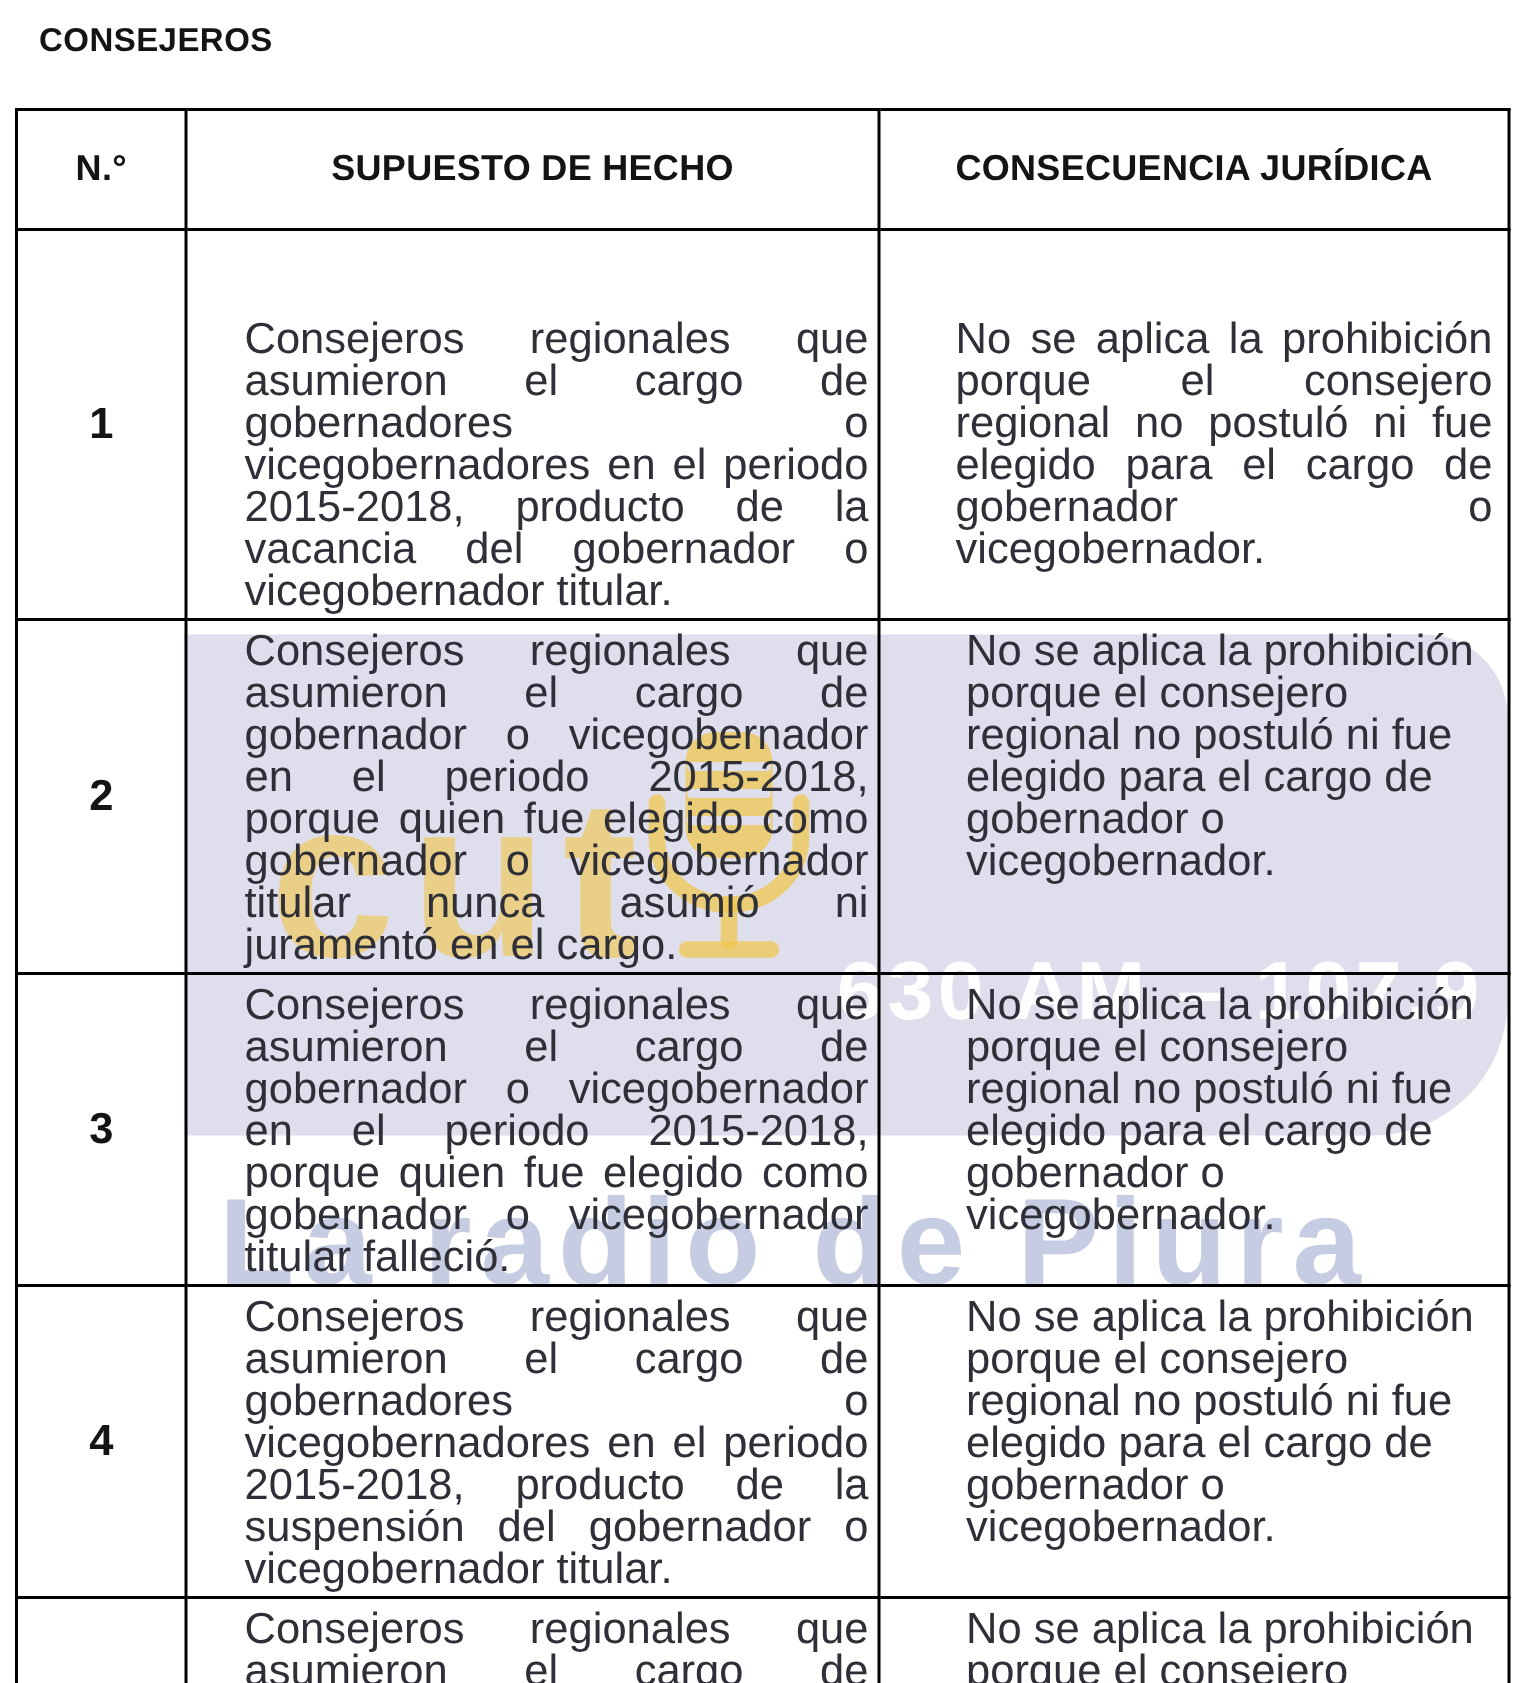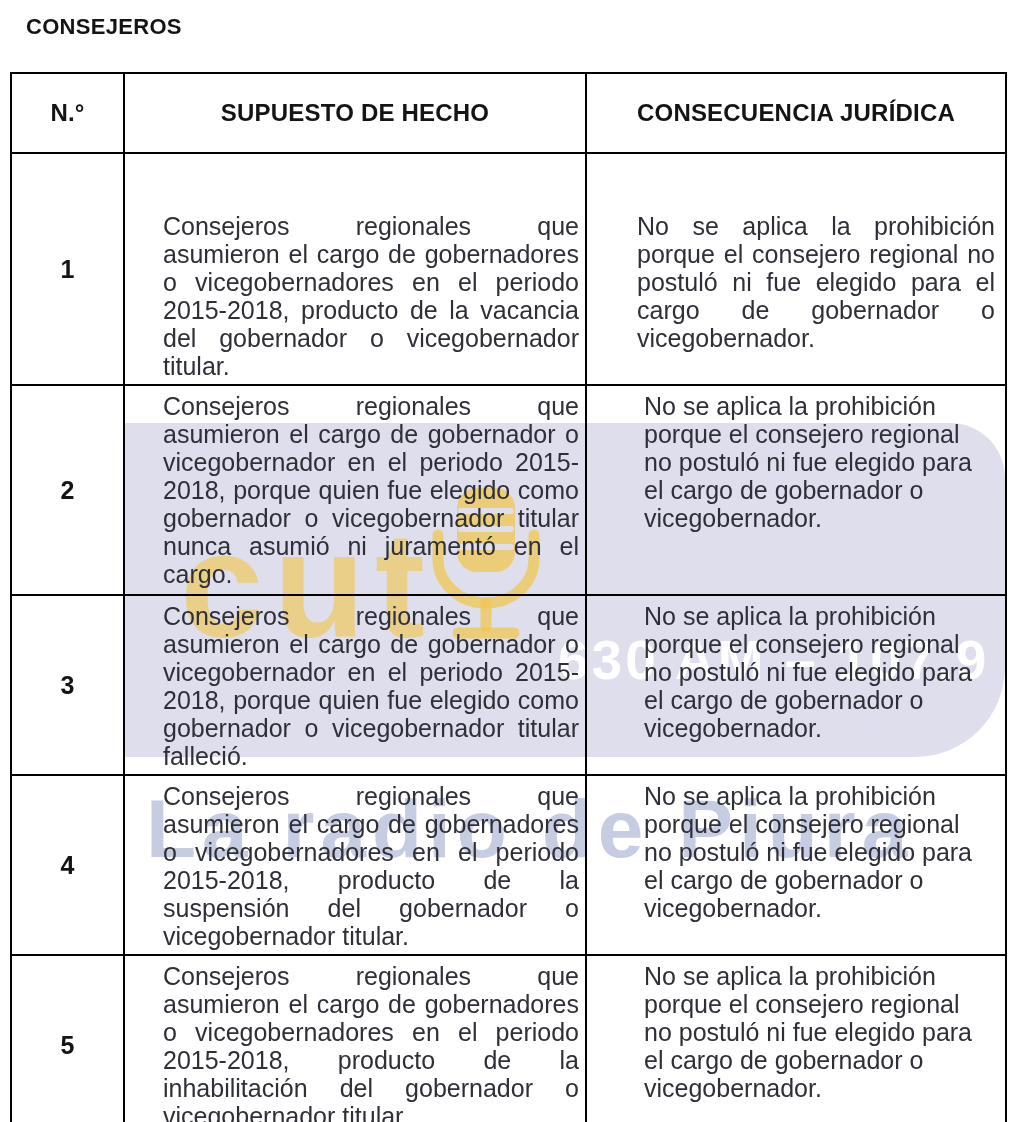--- a/index.html
+++ b/index.html
@@ -55,21 +55,21 @@
 
   
   .doc-table {
     position: absolute; left: 10px; top: 72px; z-index: 1;
     border-collapse: collapse; table-layout: fixed;
     width: 995px; background: transparent;
   }
   .doc-table th, .doc-table td {
     border: 2px solid #000000;
     background: transparent;
-    font-size: 25px;
+    font-size: 29px;
     vertical-align: top;
     overflow: hidden;
   }
   .doc-table th {
     height: 76px; vertical-align: middle;
     text-align: center; font-weight: bold; font-size: 24px;
     color: #141414; letter-spacing: 0.2px;
   }
   col.c-num { width: 113px; }
   col.c-sup { width: 462px; }

